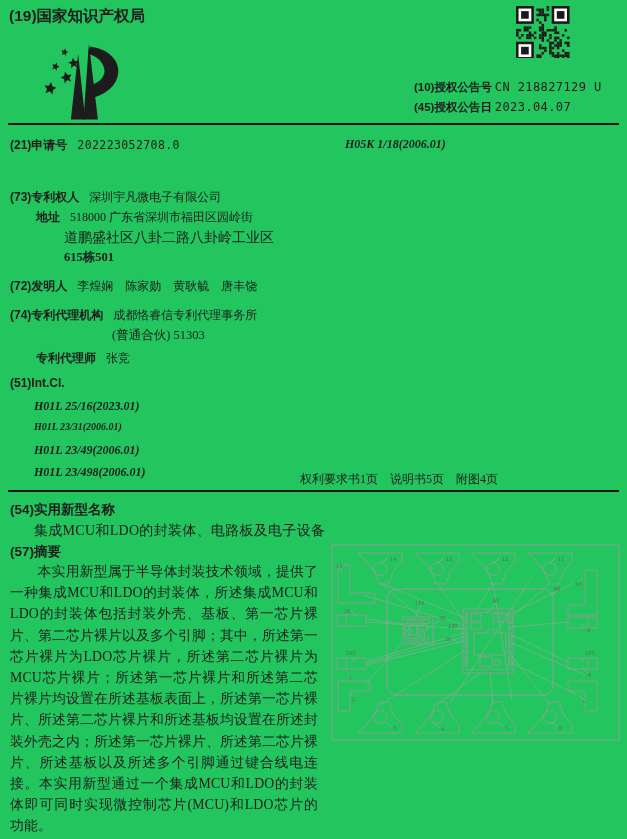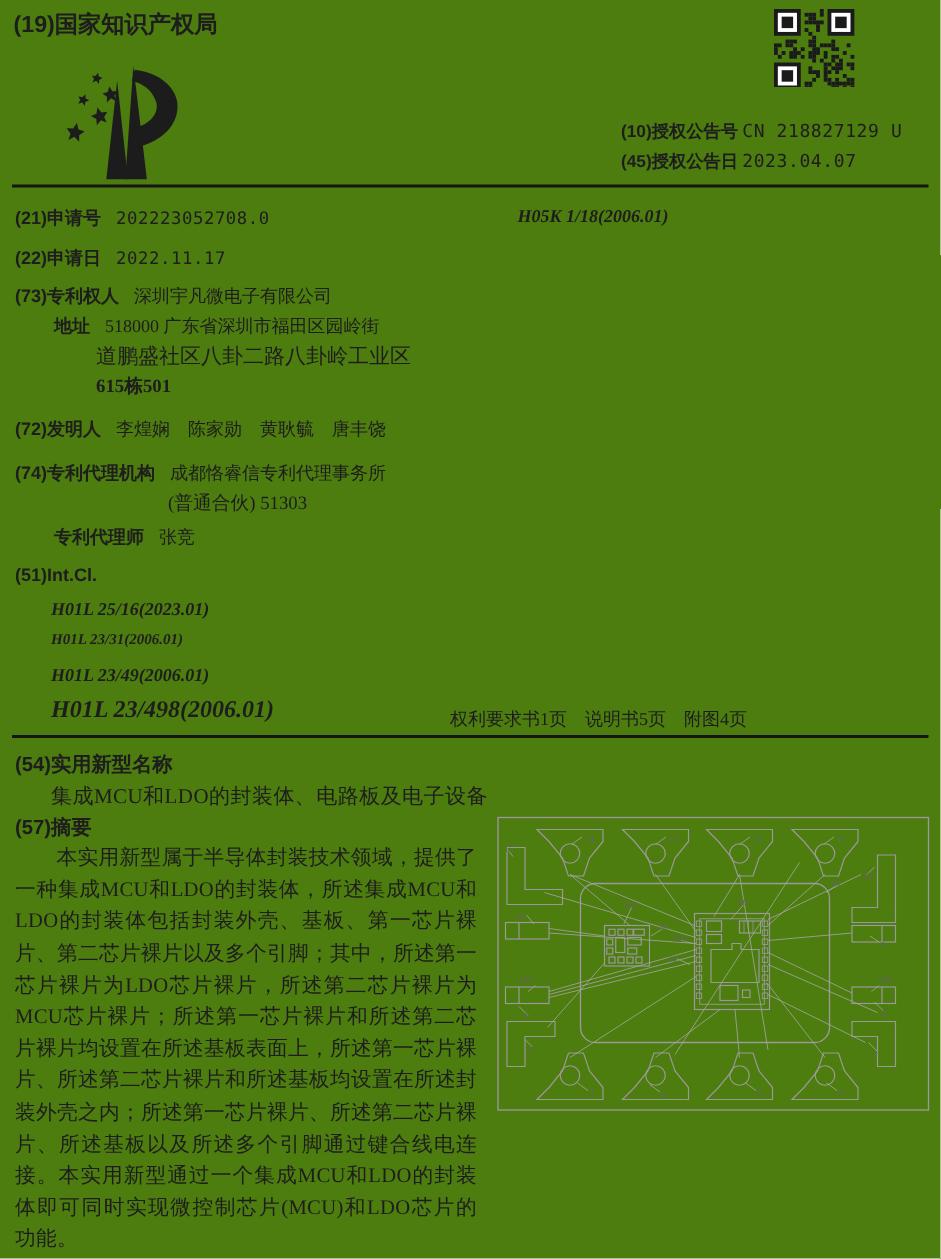--- a/index.html
+++ b/index.html
@@ -1,16 +1,16 @@
 <!DOCTYPE html>
 <html><head>
 <meta charset="utf-8">
 <style>
   html,body{margin:0;padding:0;background:#fff;}
-  .page{position:relative;width:627px;height:839px;background:#4d7c0f;overflow:hidden;
+  .page{position:relative;width:627px;height:839px;background:#22c55e;overflow:hidden;
         font-family:"Liberation Serif",serif;color:#1d1d1d;}
   .abs{position:absolute;white-space:nowrap;}
   .b{font-family:"Liberation Sans",sans-serif;font-weight:700;}
   .it{font-style:italic;font-weight:600;}
   .rule{position:absolute;background:#151515;}
   .bl{font-size:12px;}                 
   .bl .lbl{font-family:"Liberation Sans",sans-serif;font-weight:700;margin-right:7px;}
   .bl .val{font-size:12px;}
   .bl .num{font-family:"DejaVu Sans Mono",monospace;font-size:11.5px;letter-spacing:.4px;}
   .publine{font-size:11.5px;}
@@ -171,24 +171,20 @@
   </div>
 
   <div class="rule" style="left:8px;top:123px;width:611px;height:2.2px;"></div>
 
   <div class="abs bl" style="left:10px;top:137px;">
     <span class="lbl">(21)申请号</span>
     <span class="num">202223052708.0</span>
   </div>
   <div class="abs bl it" style="left:345px;top:137px;font-size:12px;">H05K 1/18(2006.01)</div>
 
-  <div class="abs bl" style="left:10px;top:164px;">
-    <span class="lbl">(22)申请日</span>
-    <span class="num">2022.11.17</span>
-  </div>
 
   <div class="abs bl" style="left:10px;top:189px;">
     <span class="lbl">(73)专利权人</span>
     <span class="val">深圳宇凡微电子有限公司</span>
   </div>
   <div class="abs bl" style="left:36px;top:209px;">
     <span class="lbl">地址</span>
     <span class="val">518000 广东省深圳市福田区园岭街</span>
   </div>
   <div class="abs bl val" style="left:64px;top:229px;font-size:14px;">道鹏盛社区八卦二路八卦岭工业区</div>
@@ -206,21 +202,21 @@
   <div class="abs bl val" style="left:112px;top:327px;font-size:12.5px;">(普通合伙) 51303</div>
   <div class="abs bl" style="left:36px;top:350px;">
     <span class="lbl">专利代理师</span>
     <span class="val">张竞</span>
   </div>
 
   <div class="abs bl lbl b" style="left:10px;top:376px;">(51)Int.Cl.</div>
   <div class="abs bl it" style="left:34px;top:399px;font-size:12px;">H01L 25/16(2023.01)</div>
   <div class="abs bl it" style="left:34px;top:421px;font-size:10px;">H01L 23/31(2006.01)</div>
   <div class="abs bl it" style="left:34px;top:443px;font-size:12px;">H01L 23/49(2006.01)</div>
-  <div class="abs bl it" style="left:34px;top:465px;font-size:16px;">H01L 23/498(2006.01)</div>
+  <div class="abs bl it" style="left:34px;top:465px;font-size:12px;">H01L 23/498(2006.01)</div>
 
   <div class="abs" style="left:300px;top:471px;width:292px;text-align:left;font-size:12px;">权利要求书1页　说明书5页　附图4页</div>
 
   <div class="rule" style="left:8px;top:490px;width:611px;height:1.6px;"></div>
 
   <div class="abs b" style="left:10px;top:501px;font-size:13.5px;">(54)实用新型名称</div>
   <div class="abs" style="left:34px;top:522px;font-size:14px;letter-spacing:.3px;">集成MCU和LDO的封装体、电路板及电子设备</div>
   <div class="abs b" style="left:10px;top:543px;font-size:13.5px;">(57)摘要</div>
   <div class="abstract">本实用新型属于半导体封装技术领域，提供了一种集成MCU和LDO的封装体，所述集成MCU和LDO的封装体包括封装外壳、基板、第一芯片裸片、第二芯片裸片以及多个引脚；其中，所述第一芯片裸片为LDO芯片裸片，所述第二芯片裸片为MCU芯片裸片；所述第一芯片裸片和所述第二芯片裸片均设置在所述基板表面上，所述第一芯片裸片、所述第二芯片裸片和所述基板均设置在所述封装外壳之内；所述第一芯片裸片、所述第二芯片裸片、所述基板以及所述多个引脚通过键合线电连接。本实用新型通过一个集成MCU和LDO的封装体即可同时实现微控制芯片(MCU)和LDO芯片的功能。</div>
 

